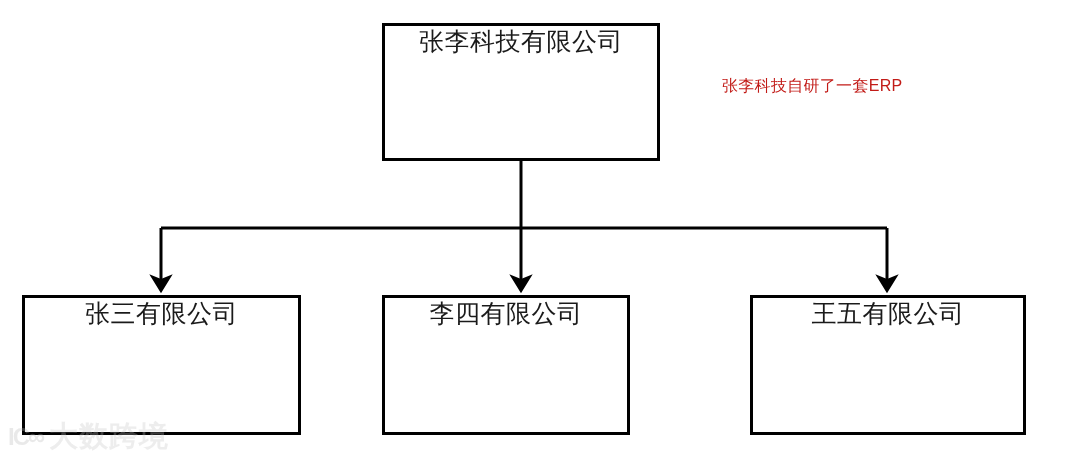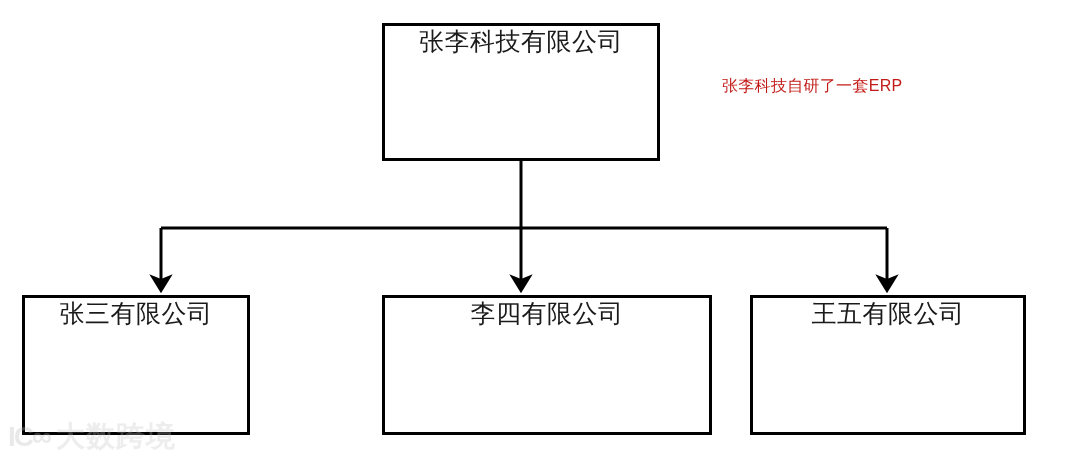--- a/index.html
+++ b/index.html
@@ -43,27 +43,27 @@
   }
   #root-node {
     left: 382px;
     top: 23px;
     width: 278px;
     height: 138px;
   }
   #child-node-0 {
     left: 22px;
     top: 295px;
-    width: 228px;
+    width: 279px;
     height: 140px;
   }
   #child-node-1 {
     left: 382px;
     top: 295px;
-    width: 330px;
+    width: 248px;
     height: 140px;
   }
   #child-node-2 {
     left: 750px;
     top: 295px;
     width: 276px;
     height: 140px;
   }
   #annotation-text {
     position: absolute;
@@ -80,21 +80,21 @@
     position: absolute;
     left: 8px;
     top: 422px;
     display: flex;
     align-items: center;
     gap: 6px;
     opacity: 0.30;
     pointer-events: none;
   }
   #watermark .wm-mark {
-    font-size: 28px;
+    font-size: 24px;
     line-height: 1;
     color: #b9b9b9;
     font-weight: 700;
     letter-spacing: -2px;
   }
   #watermark .wm-text {
     font-size: 29px;
     line-height: 1;
     color: #c4c4c4;
     font-weight: 700;

